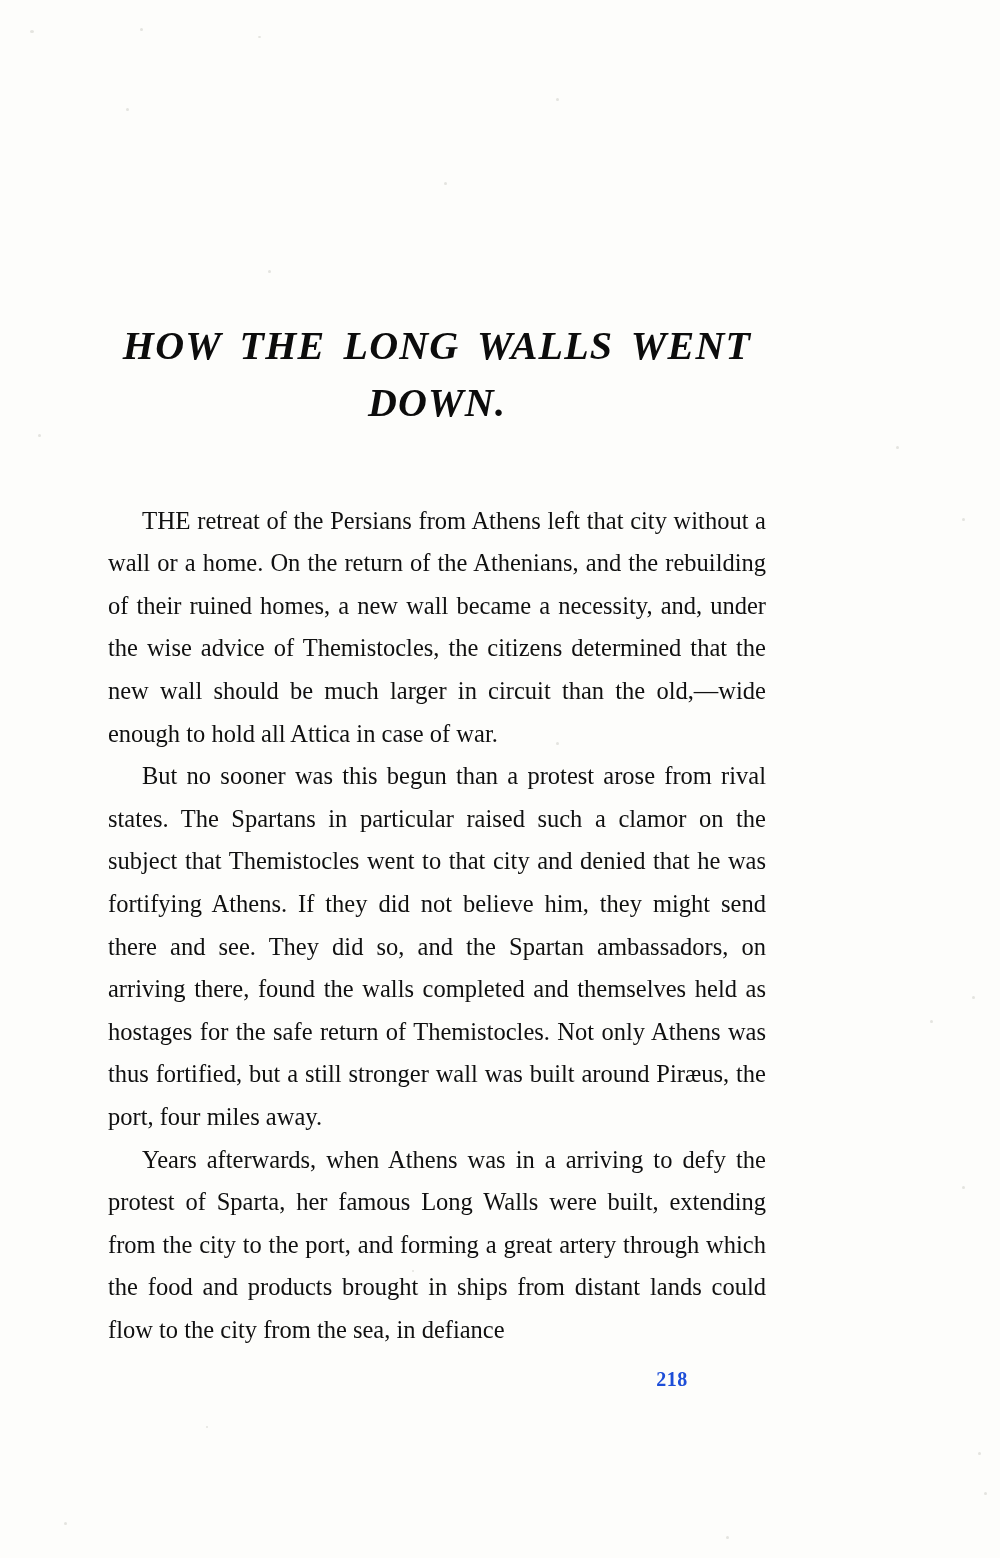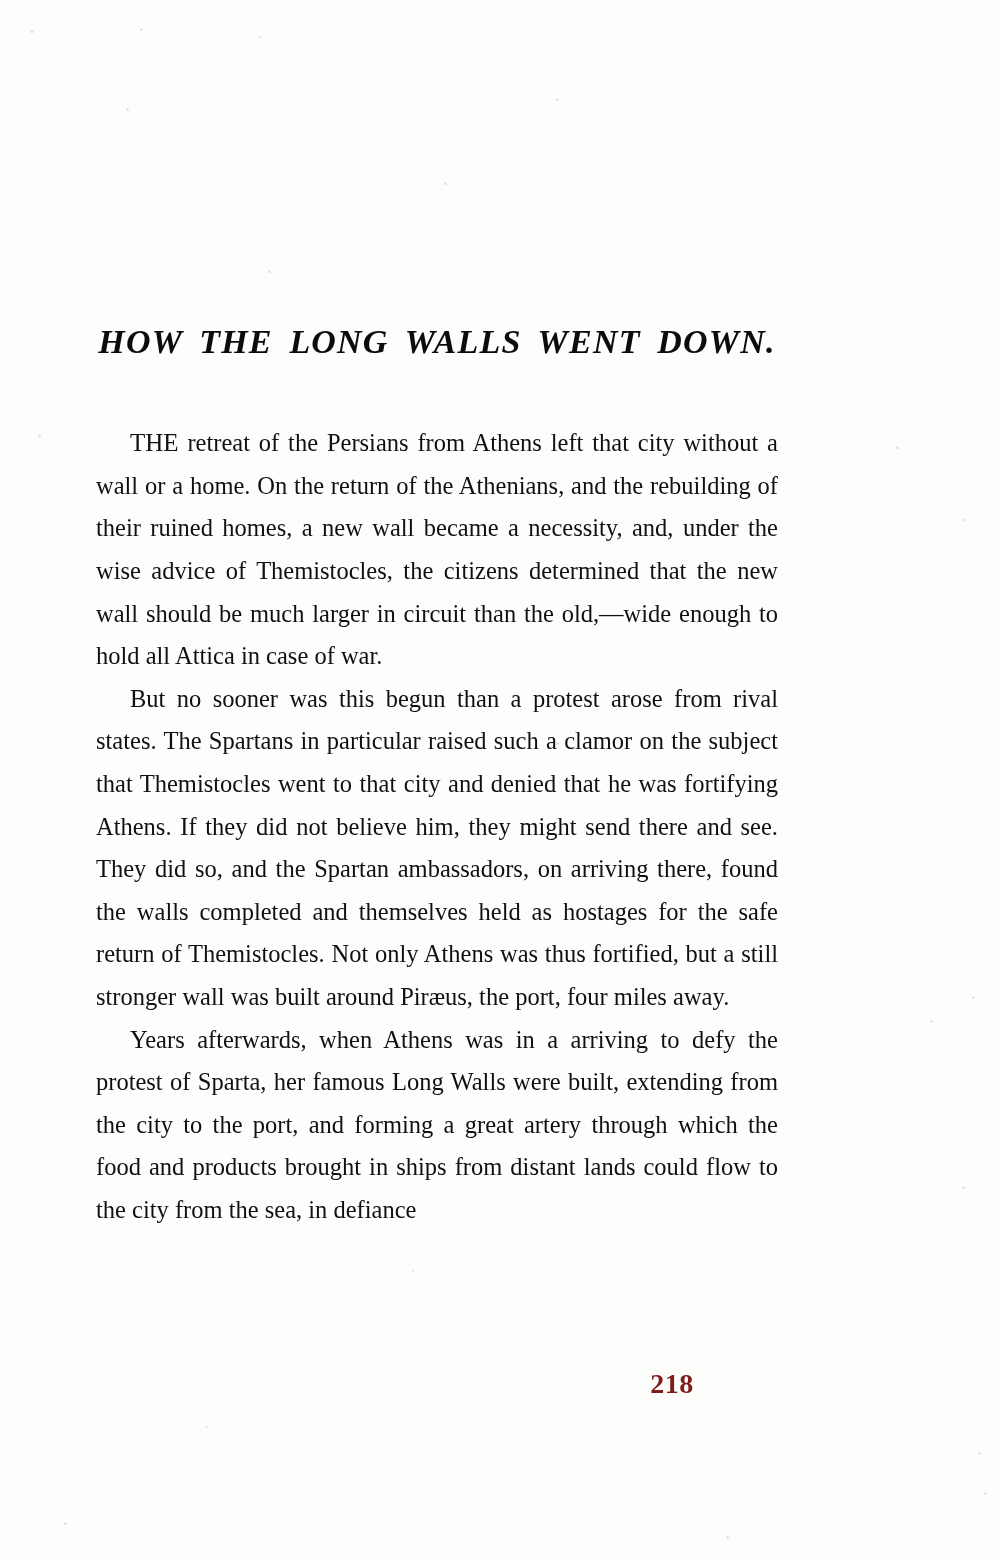--- a/index.html
+++ b/index.html
@@ -36,30 +36,30 @@
     top: 0;
     width: 690px;
   }
 
   .page-title {
     margin: 0;
     padding-top: 318px;
     font-family: "Liberation Serif", serif;
     font-style: italic;
     font-weight: bold;
-    font-size: 34px;
+    font-size: 40px;
     letter-spacing: 1.2px;
     text-align: center;
     line-height: 1.42;
     color: #0c0c0c;
     word-spacing: 7px;
   }
 
   .body-text {
-    margin: 4px;
+    margin: 16px;
     padding-top: 52px;
   }
 
   .para {
     margin: 0;
     text-align: justify;
     text-justify: inter-word;
     font-size: 24.5px;
     line-height: 42.6px;
     color: #101010;
@@ -81,22 +81,22 @@
   }
 
   .folio {
     position: absolute;
     left: 0;
     top: 1368px;
     width: 1000px;
     text-align: center;
     font-family: "Liberation Serif", serif;
     font-weight: bold;
-    font-size: 28px;
-    color: #7f1d1d;
+    font-size: 20px;
+    color: #1d4ed8;
     letter-spacing: 0.5px;
   }
   .folio span { margin-left: 344px; }
 </style>
 </head>
 <body>
 
 <div class="page">
   <div class="speck" style="left:30px;  top:30px;  width:4px; height:3px;"></div>
   <div class="speck" style="left:140px; top:28px;  width:3px; height:3px;"></div>

